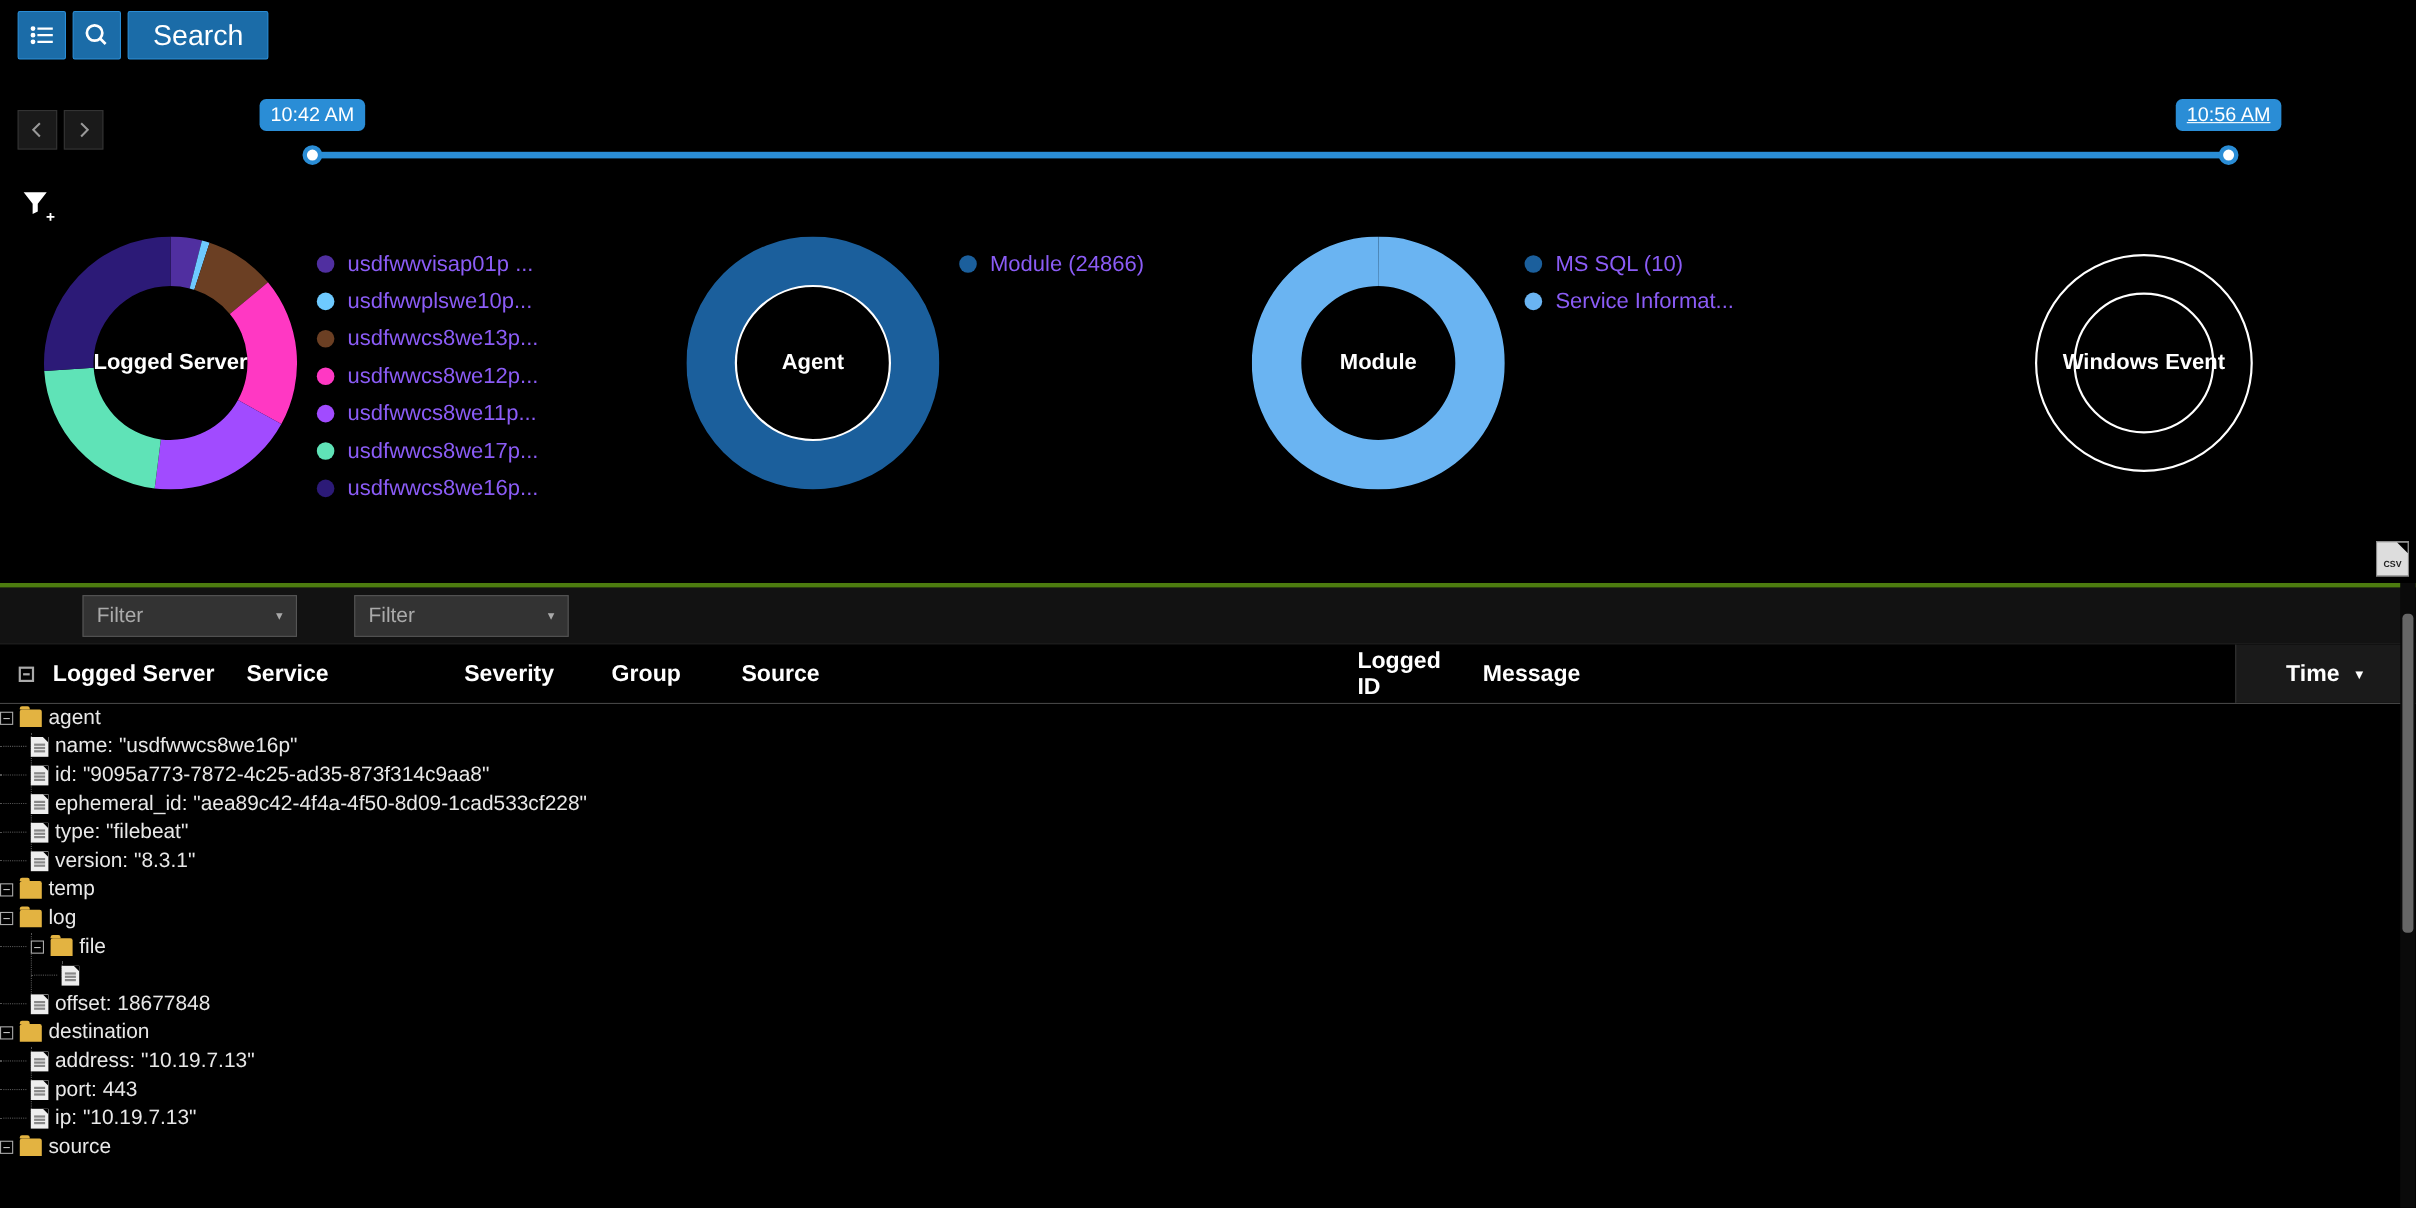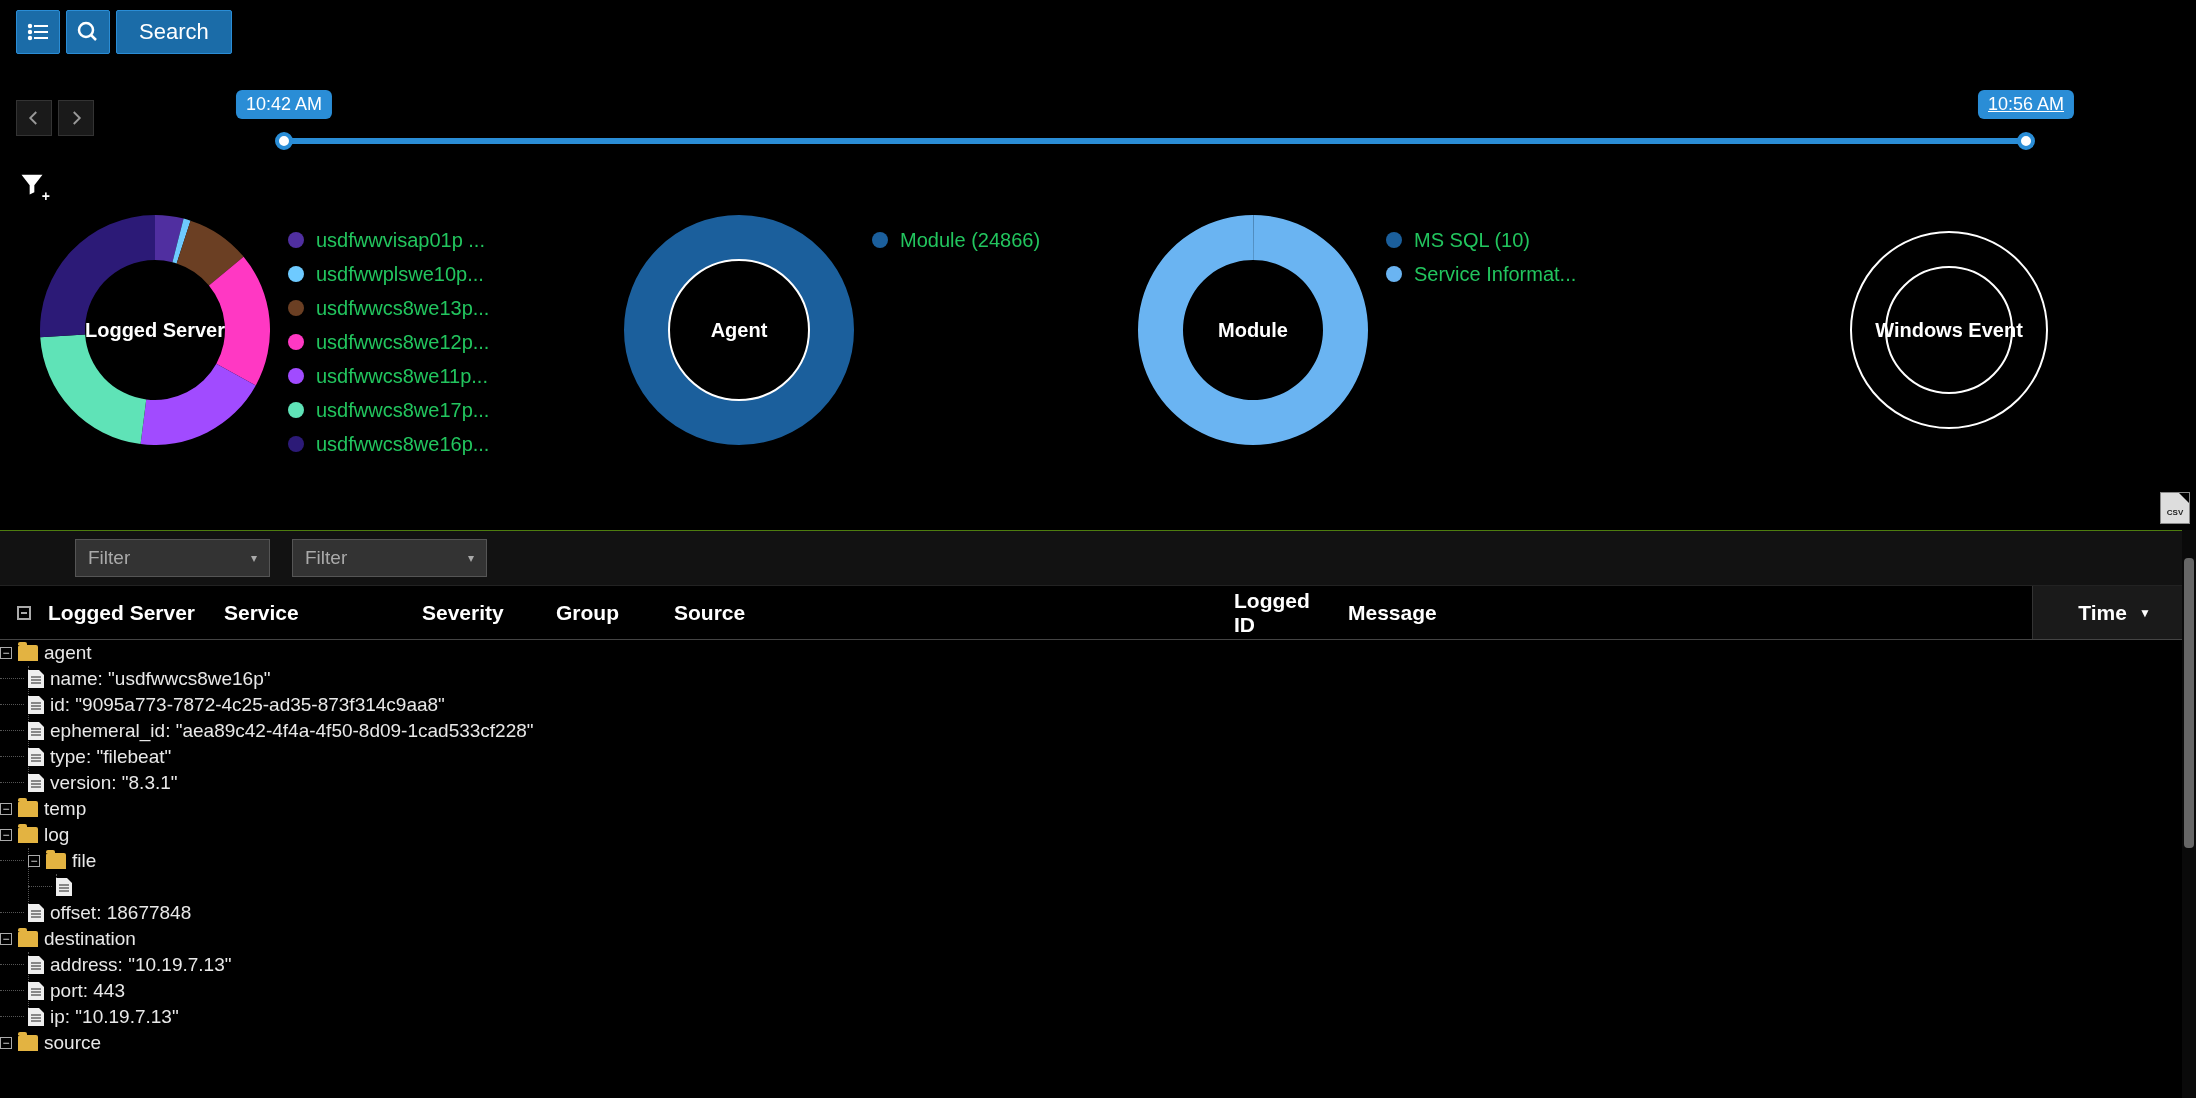--- a/index.html
+++ b/index.html
@@ -4,21 +4,21 @@
 <style>
 * { box-sizing: border-box; margin: 0; padding: 0; }
 html, body { width: 2196px; height: 1098px; background: #000; color: #fff; font-family: "Segoe UI", Arial, sans-serif; overflow: hidden; }
 body { position: relative; }
 
 
 .toolbar { display: flex; gap: 6px; padding: 10px 16px 0 16px; }
 .toolbar .btn { height: 44px; background: #1b6ca8; color: #fff; border: 1px solid #2a8dd6; display: flex; align-items: center; justify-content: center; cursor: pointer; border-radius: 2px; }
 .toolbar .btn.icon-btn { width: 44px; }
 .toolbar .btn.icon-btn svg { stroke: #fff; }
-.toolbar .btn.search-btn { padding: 0 22px; font-size: 22px; }
+.toolbar .btn.search-btn { padding: 0 22px; font-size: 26px; }
 
 
 .navarrows { display: flex; gap: 6px; position: absolute; left: 16px; top: 100px; }
 .navarrows .arrow-btn { width: 36px; height: 36px; background: #1a1a1a; border: 1px solid #333; display: flex; align-items: center; justify-content: center; cursor: pointer; }
 .navarrows .arrow-btn svg { stroke: #999; }
 
 
 .time-slider-area { position: absolute; left: 284px; right: 170px; top: 90px; height: 70px; }
 .time-handle-label { position: absolute; top: 0; background: #2a8dd6; color: #fff; font-size: 18px; padding: 4px 10px; border-radius: 6px; white-space: nowrap; transform: translateX(-50%); }
 .time-track { position: absolute; top: 48px; left: 0; right: 0; height: 6px; background: #2a8dd6; }
@@ -29,31 +29,31 @@
 .filter-icon-area svg { fill: #fff; }
 .plus-badge { position: absolute; right: -4px; bottom: -2px; font-size: 14px; color: #fff; font-weight: bold; }
 
 
 .charts-row { position: absolute; top: 215px; left: 40px; right: 20px; height: 260px; display: flex; }
 .chart-block { display: flex; position: relative; flex: 1; }
 .donut-wrap { width: 230px; height: 230px; position: relative; }
 .donut-wrap.small { width: 210px; height: 210px; margin-top: 10px; }
 .donut-label { position: absolute; left: 50%; top: 50%; transform: translate(-50%,-50%); color: #fff; font-weight: 700; font-size: 20px; text-align: center; white-space: nowrap; }
 .legend { margin-left: 18px; margin-top: 8px; }
-.legend-row { display: flex; align-items: center; gap: 12px; height: 34px; font-size: 20px; color: #22c55e; cursor: pointer; }
+.legend-row { display: flex; align-items: center; gap: 12px; height: 34px; font-size: 20px; color: #8b5cf6; cursor: pointer; }
 .legend-swatch { width: 16px; height: 16px; border-radius: 50%; }
 .legend-label { white-space: nowrap; overflow: hidden; text-overflow: ellipsis; max-width: 210px; }
 
 
 .csv-icon { position: absolute; right: 6px; top: 492px; width: 30px; height: 32px; background: #ddd; border: 1px solid #888; display: flex; align-items: center; justify-content: center; font-size: 8px; color: #222; cursor: pointer; font-weight: bold; }
 .csv-icon::before { content: ""; position: absolute; right: 0; top: 0; width: 10px; height: 10px; background: #000; clip-path: polygon(0 0,100% 100%,100% 0); }
 .csv-icon span { position: relative; top: 4px; }
 
 
-.filter-bar { position: absolute; left: 0; right: 0; top: 530px; height: 56px; background: #121212; display: flex; align-items: center; padding-left: 75px; gap: 22px; border-top: 1px solid #4d7c0f; border-bottom: 1px solid #222; }
+.filter-bar { position: absolute; left: 0; right: 0; top: 530px; height: 56px; background: #121212; display: flex; align-items: center; padding-left: 75px; gap: 52px; border-top: 4px solid #4d7c0f; border-bottom: 1px solid #222; }
 .filter-dropdown { width: 195px; height: 38px; background: #333; border: 1px solid #555; display: flex; align-items: center; justify-content: space-between; padding: 0 12px; color: #aaa; font-size: 19px; cursor: pointer; }
 .filter-dropdown .chev { font-size: 12px; }
 
 
 .col-header { position: absolute; left: 0; right: 0; top: 586px; height: 54px; display: flex; align-items: center; border-bottom: 1px solid #444; background: #000; font-weight: 700; font-size: 21px; }
 .col-header .exp-col-all { width: 48px; display: flex; align-items: center; justify-content: center; }
 .col-header .exp-col-all .square { width: 14px; height: 14px; border: 2px solid #aaa; position: relative; cursor: pointer; }
 .col-header .exp-col-all .square::after { content: ""; position: absolute; left: 2px; right: 2px; top: 50%; height: 2px; background: #aaa; transform: translateY(-50%); }
 .col-header .hcell { padding: 0 22px 0 0; }
 .col-header .time-col { margin-left: auto; width: 164px; background: #1a1a1a; height: 100%; display: flex; align-items: center; justify-content: center; gap: 12px; border-left: 1px solid #333; }

